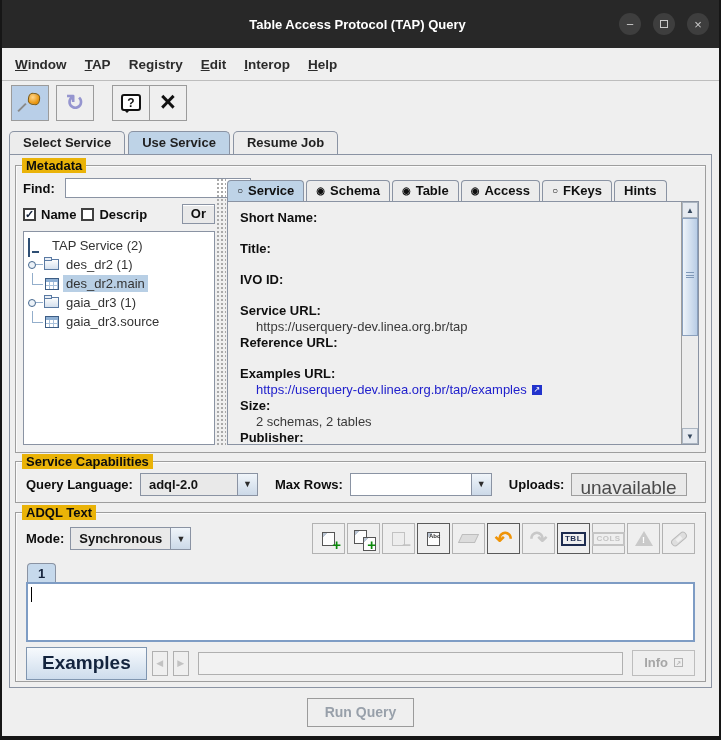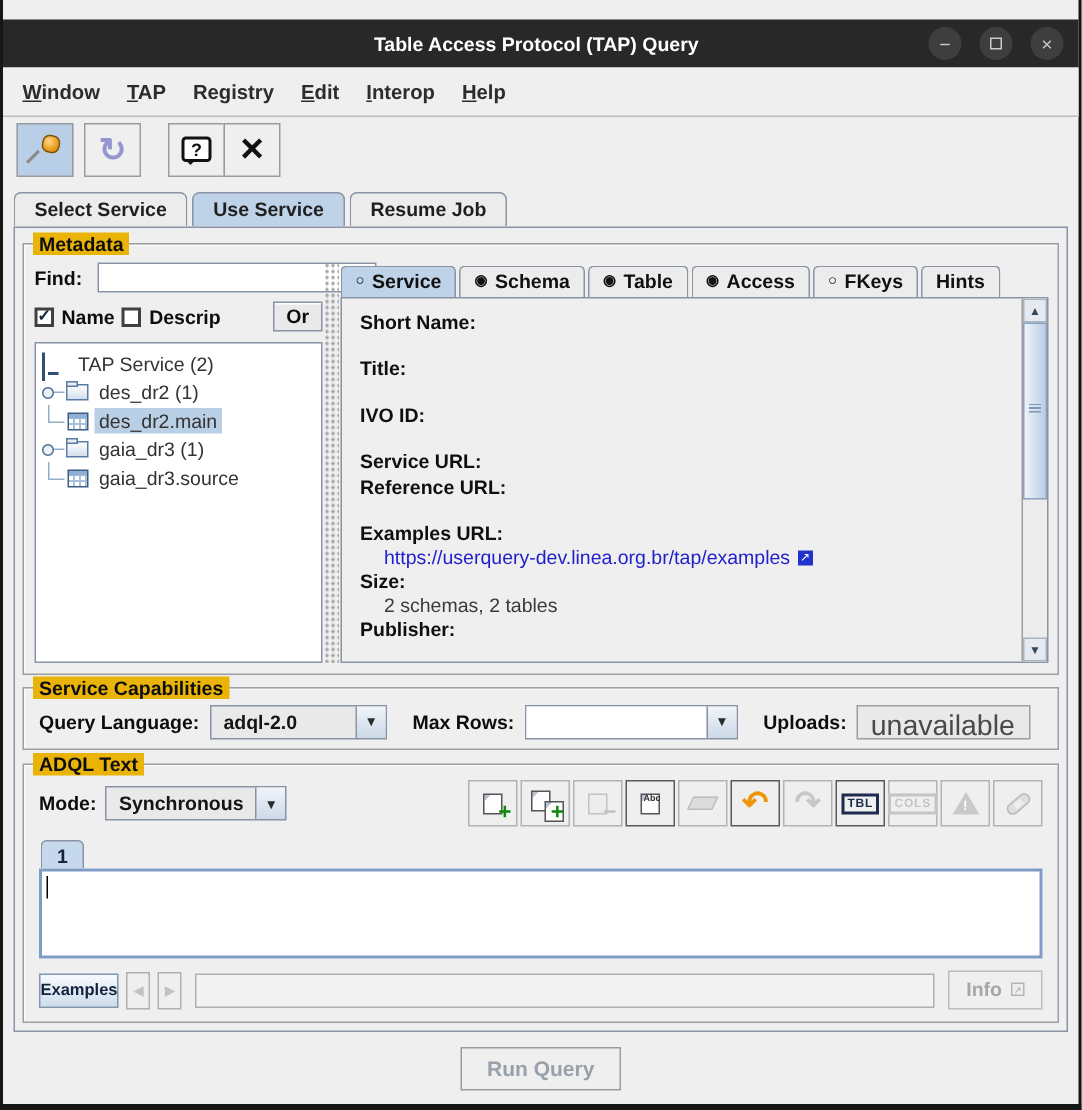--- a/index.html
+++ b/index.html
@@ -3,21 +3,21 @@
 <meta charset="utf-8">
 <style>
   * { box-sizing: border-box; margin: 0; padding: 0; }
   html,body { width:721px; height:740px; }
   body { font-family:"Liberation Sans", sans-serif; background:#161616; }
   .window { width:721px; height:740px; background:#efefef;
     border-left:2px solid #161616; border-right:2px solid #161616; border-bottom:4px solid #161616;
     display:flex; flex-direction:column; }
 
   
-  .titlebar { height:32px; background:#282828; display:flex; align-items:center; padding:0 10px; flex:none;margin-top:13px; }
+  .titlebar { height:48px; background:#282828; display:flex; align-items:center; padding:0 10px; flex:none; }
   .tb-spacer { width:96px; }
   .title { flex:1; text-align:center; color:#fff; font-weight:bold; font-size:13px; }
   .winbtn { width:22px; height:22px; border-radius:50%; background:#3e3e3e; color:#c9c9c9;
     display:flex; align-items:center; justify-content:center; font-size:13px; margin-left:12px; line-height:1; }
   .winbtn .sq { width:8px; height:8px; border:1px solid #c9c9c9; }
 
   
   .menubar { height:33px; background:#efefef; border-bottom:1px solid #bdbdbd; display:flex; align-items:center; padding:0 4px; flex:none; }
   .menu-item { padding:2px 9px; font-weight:bold; color:#2c2c2c; font-size:13.5px; }
   .mn-u { text-decoration:underline; }
@@ -145,21 +145,21 @@
   .band:after { content:""; position:absolute; left:5px; top:1px; width:6px; height:4px; background:#efefef; }
 
   .qtab-row { display:flex; align-items:flex-end; height:24px; margin-top:4px; flex:none; }
   .qtab { border:1px solid #8a93a3; border-bottom:none; border-radius:4px 4px 0 0; background:#c6d9ec;
     font-weight:bold; font-size:13px; padding:2px 10px 1px; color:#16243c; margin-left:1px; }
   .query-area { flex:1; border:2px solid #7e9cc4; background:#fff; position:relative; min-height:60px; }
   .caret { position:absolute; top:3px; left:3px; width:1px; height:15px; background:#000; }
 
   .examples-row { display:flex; align-items:center; gap:5px; margin-top:8px; height:26px; flex:none; }
   .examples-btn { background:linear-gradient(#f7fafd,#cddcec); border:1px solid #8096b0; font-weight:bold;
-    font-size:11px; padding:4px 0 5px; color:#13233d; }
+    font-size:19px; padding:4px 15px 5px; color:#13233d; }
   .nav-btn { width:16px; height:25px; border:1px solid #b0b0b0; background:#efefef; color:#c2c2c2;
     font-size:9px; display:flex; align-items:center; justify-content:center; }
   .nav-btn:first-of-type { margin-left:9px; }
   .status-field { flex:1; height:23px; border:1px solid #b0b0b0; background:#f2f2f2; margin-left:4px; }
   .info-btn { border:1px solid #bdbdbd; background:#efefef; color:#a6a6a6; font-weight:bold; font-size:13px;
     padding:4px 11px 5px; display:flex; gap:6px; align-items:center; margin-left:4px; }
   .info-ext { width:9px; height:9px; border:1px solid #b4b4b4; color:#b4b4b4; font-size:6px;
     display:flex; align-items:center; justify-content:center; }
 
   .run-row { height:48px; display:flex; align-items:center; justify-content:center; flex:none; }
@@ -294,20 +294,21 @@
         </div>
         <div class="detail-box">
           <div class="detail-content">
             <div class="field-label">Short Name:</div>
             <div class="field-value"></div>
             <div class="field-label">Title:</div>
             <div class="field-value"></div>
             <div class="field-label">IVO ID:</div>
             <div class="field-value"></div>
             <div class="field-label">Service URL:</div>
+            <div class="field-value">https://userquery-dev.linea.org.br/tap</div>
             <div class="field-label">Reference URL:</div>
             <div class="field-value"></div>
             <div class="field-label">Examples URL:</div>
             <div class="field-value link">
                 <span>https://userquery-dev.linea.org.br/tap/examples</span>
                 <span class="ext-ic">↗</span>
               </div>
             <div class="field-label">Size:</div>
             <div class="field-value">2 schemas, 2 tables</div>
             <div class="field-label">Publisher:</div>

